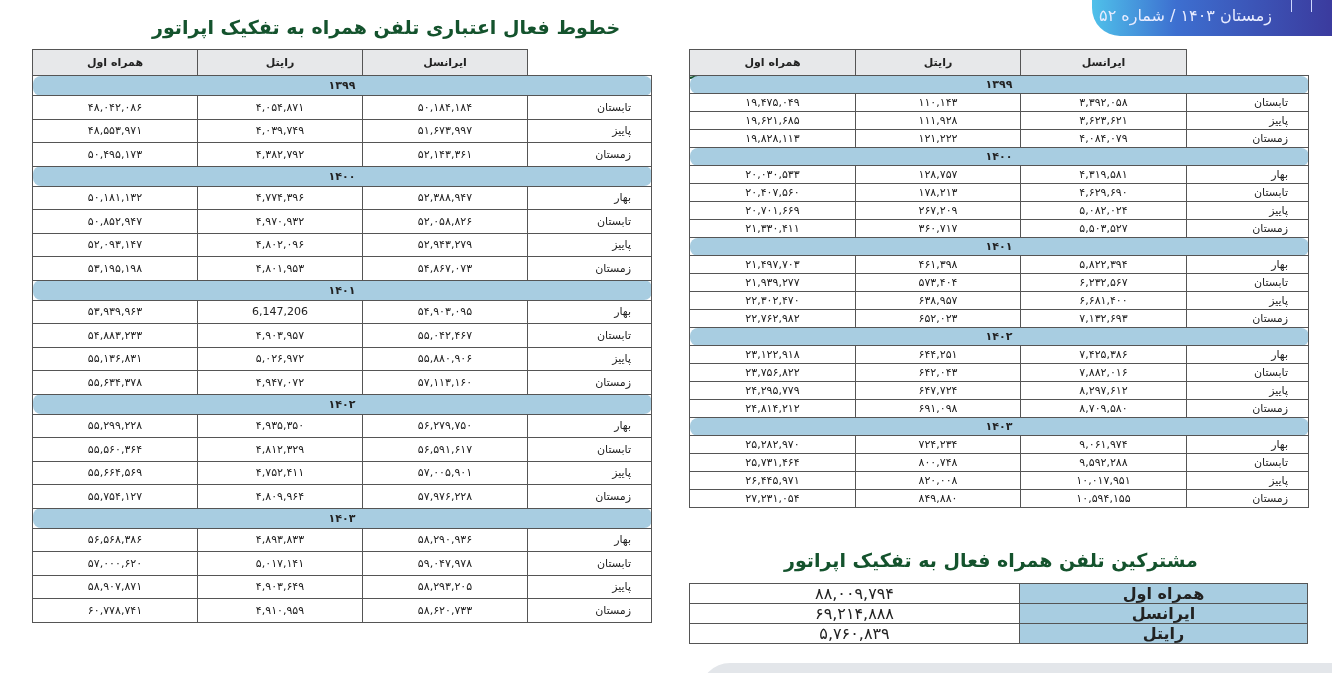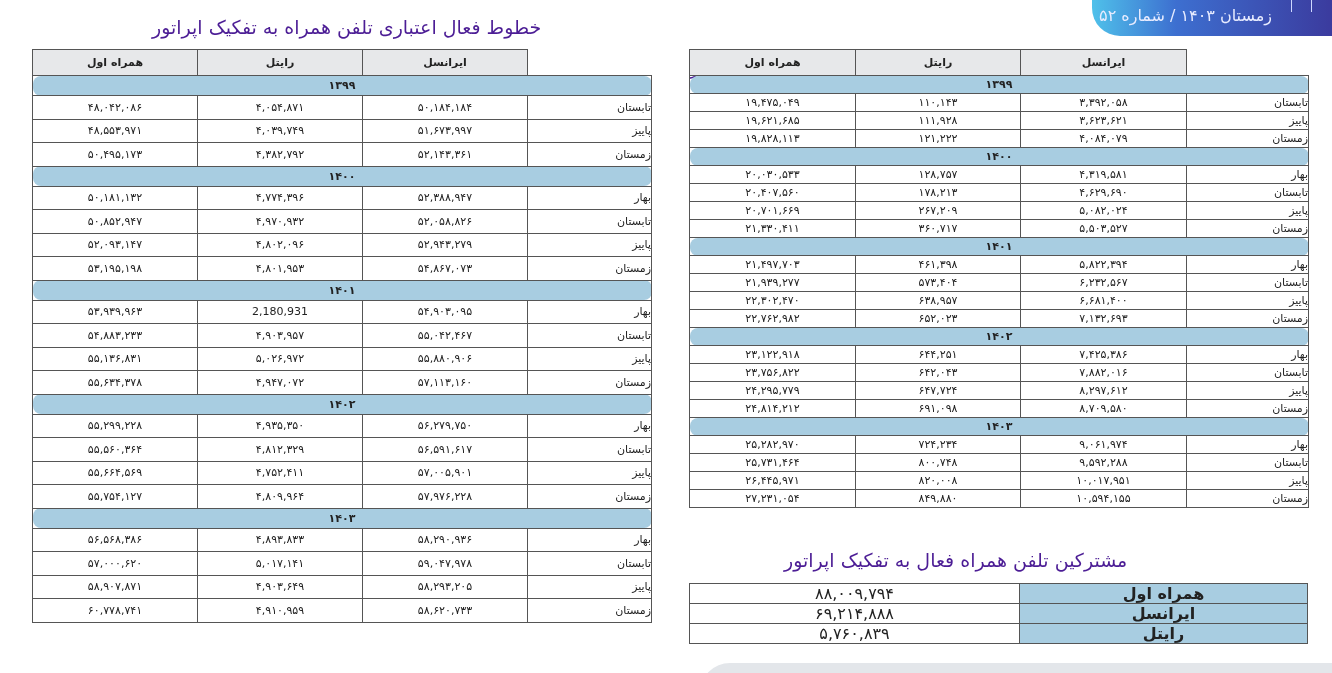--- a/index.html
+++ b/index.html
@@ -10,29 +10,29 @@
   .banner {
     position: absolute; right: 0; top: 0; width: 240px; height: 36px;
     background: linear-gradient(90deg, #4fc1ea 0%, #3d6fd0 35%, #3b3b9e 100%);
     border-bottom-left-radius: 28px;
   }
   .banner .issue {
     position: absolute; right: 60px; top: 6px; color: #e8ecff; font-size: 16px; direction: rtl;
   }
   .banner .tick { position: absolute; top: 0; width: 1px; height: 12px; background: #cfd7ff; }
   .title {
-    position: absolute; font-weight: normal; color: #4c1d95; direction: rtl; white-space: nowrap;
+    position: absolute; font-weight: bold; color: #14532d; direction: rtl; white-space: nowrap;
     font-size: 19px;
   }
   table { border-collapse: collapse; position: absolute; direction: rtl; table-layout: fixed; }
   td, th { border: 1px solid #555; font-size: 11px; text-align: center; height: 18px; }
   th.colhead { background: #e7e8ea; font-weight: bold; font-size: 11px; height: 26px; }
   th.blank { border: none; border-bottom: 1px solid #555; background: #fff; }
   tr.year td { background: #a8cde1; font-weight: bold; height: 18px; border-radius: 8px; }
-  td.season { text-align: right; padding-right: 0; }
+  td.season { text-align: right; padding-right: 20px; }
   td.num { font-family: "DejaVu Sans", sans-serif; }
   .left-tab td { height: 23.5px; }
   .left-tab tr.year td { height: 20px; }
   .summary td { height: 19px; font-size: 16px; }
   .summary td.op { background: #a8cde1; font-weight: bold; width: 288px; }
   .bottom-band {
     position: absolute; left: 700px; bottom: -20px; width: 700px; height: 30px;
     background: #e3e6ea; border-top-left-radius: 30px;
   }
 </style>
@@ -109,21 +109,21 @@
         <td class="num">۵۴,۸۶۷,۰۷۳</td>
         <td class="num">۴,۸۰۱,۹۵۳</td>
         <td class="num">۵۳,۱۹۵,۱۹۸</td>
       </tr>
       <tr class="year">
         <td colspan="4">۱۴۰۱</td>
       </tr>
       <tr>
         <td class="season">بهار</td>
         <td class="num">۵۴,۹۰۳,۰۹۵</td>
-        <td class="num">2,180,931</td>
+        <td class="num">6,147,206</td>
         <td class="num">۵۳,۹۳۹,۹۶۳</td>
       </tr>
       <tr>
         <td class="season">تابستان</td>
         <td class="num">۵۵,۰۴۲,۴۶۷</td>
         <td class="num">۴,۹۰۳,۹۵۷</td>
         <td class="num">۵۴,۸۸۳,۲۳۳</td>
       </tr>
       <tr>
         <td class="season">پاییز</td>

